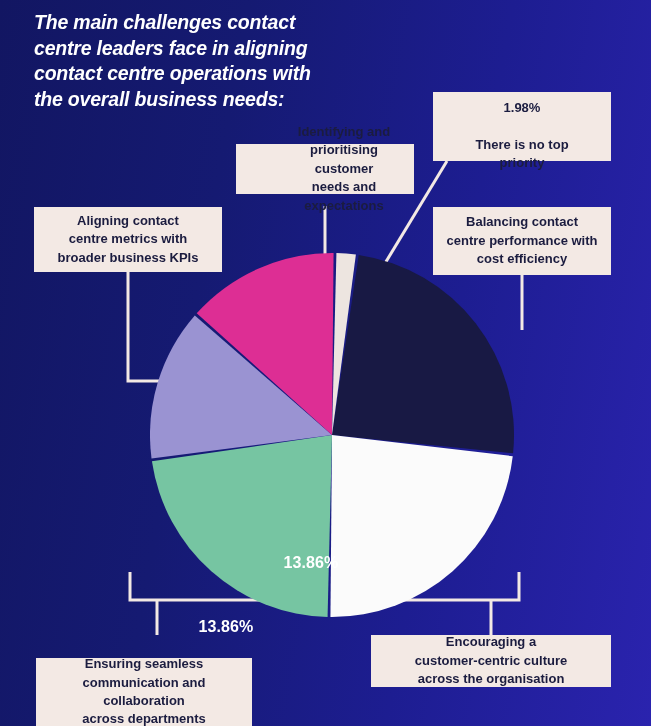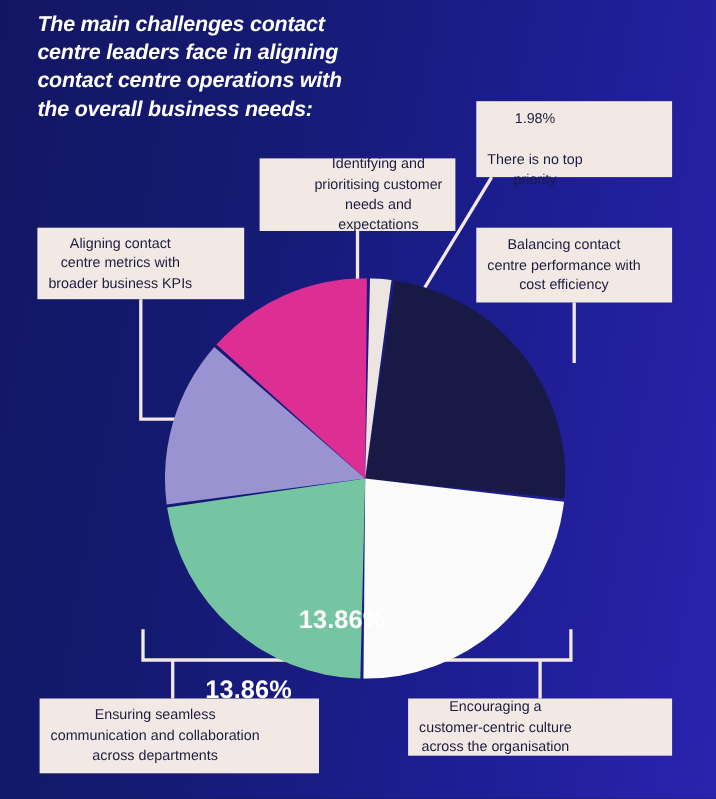--- a/index.html
+++ b/index.html
@@ -46,51 +46,51 @@
   #pie-wrap {
     position: absolute;
     left: 150px;
     top: 253px;
     width: 364px;
     height: 364px;
   }
   #pie-svg { display:block; width: 364px; height: 364px; }
   .slice-label {
     position: absolute;
-    font-size: 23px;
+    font-size: 16px;
     font-weight: bold;
     letter-spacing: 0.1px;
     white-space: nowrap;
     transform: translate(-50%, -50%);
   }
   .lbl-light { color: #FFFFFF; }
   
   .callout {
     position: absolute;
     background: #F3E9E4;
     color: #1B1C3F;
     font-size: 13px;
     line-height: 1.42;
-    font-weight: normal;
+    font-weight: bold;
     text-align: center;
     display: flex;
     align-items: center;
-    justify-content: flex-start;
+    justify-content: center;
     padding: 8px 10px;
     box-sizing: border-box;
     white-space: pre-line;
   }
   .callout .pct {
     display: block;
   }
   #callout-no-priority   { left: 433px; top: 92px;  width: 178px; height: 69px; }
-  #callout-identifying   { left: 236px; top: 144px; width: 178px; height: 66px; padding-left: 48px; }
+  #callout-identifying   { left: 236px; top: 144px; width: 178px; height: 50px; padding-left: 48px; }
   #callout-balancing     { left: 433px; top: 207px; width: 178px; height: 68px; }
   #callout-aligning      { left: 34px;  top: 207px; width: 188px; height: 65px; }
-  #callout-ensuring      { left: 36px;  top: 635px; width: 254px; height: 68px; }
+  #callout-ensuring      { left: 36px;  top: 658px; width: 216px; height: 68px; }
   #callout-encouraging   { left: 371px; top: 635px; width: 240px; height: 52px; }
 </style>
 </head>
 <body>
 
 <div id="infographic">
 
   <div id="title">The main challenges contact
 centre leaders face in aligning
 contact centre operations with

